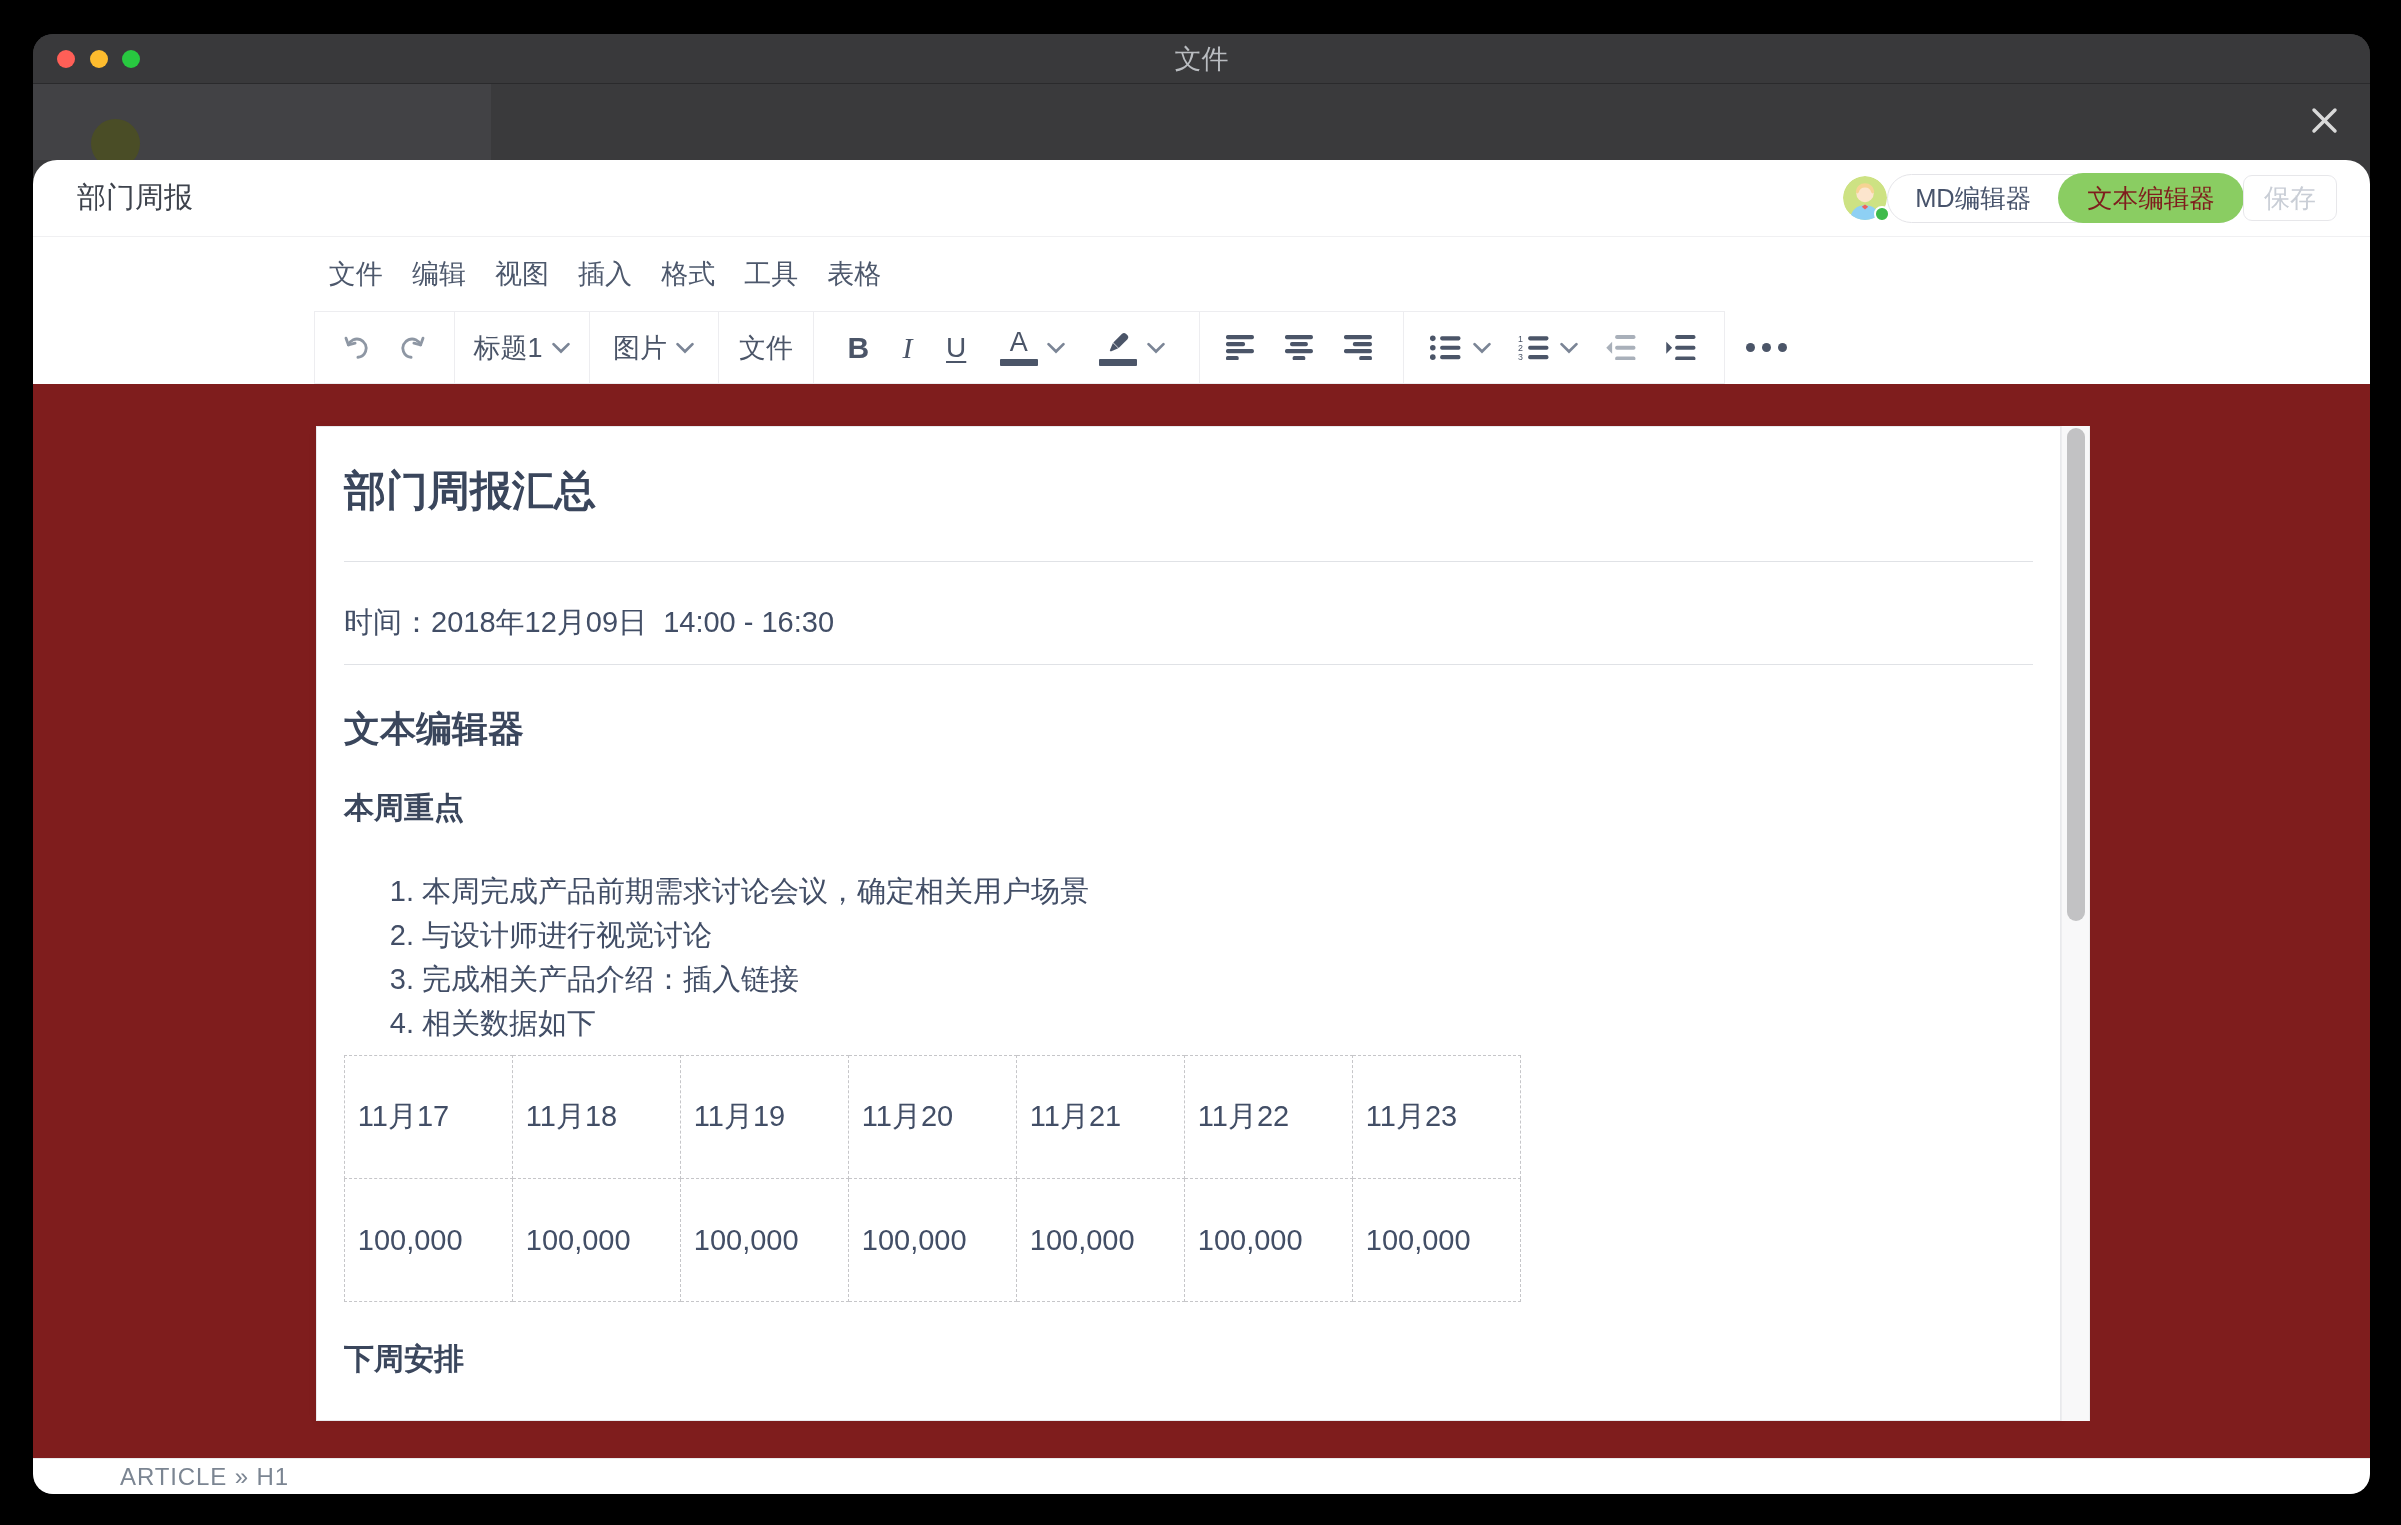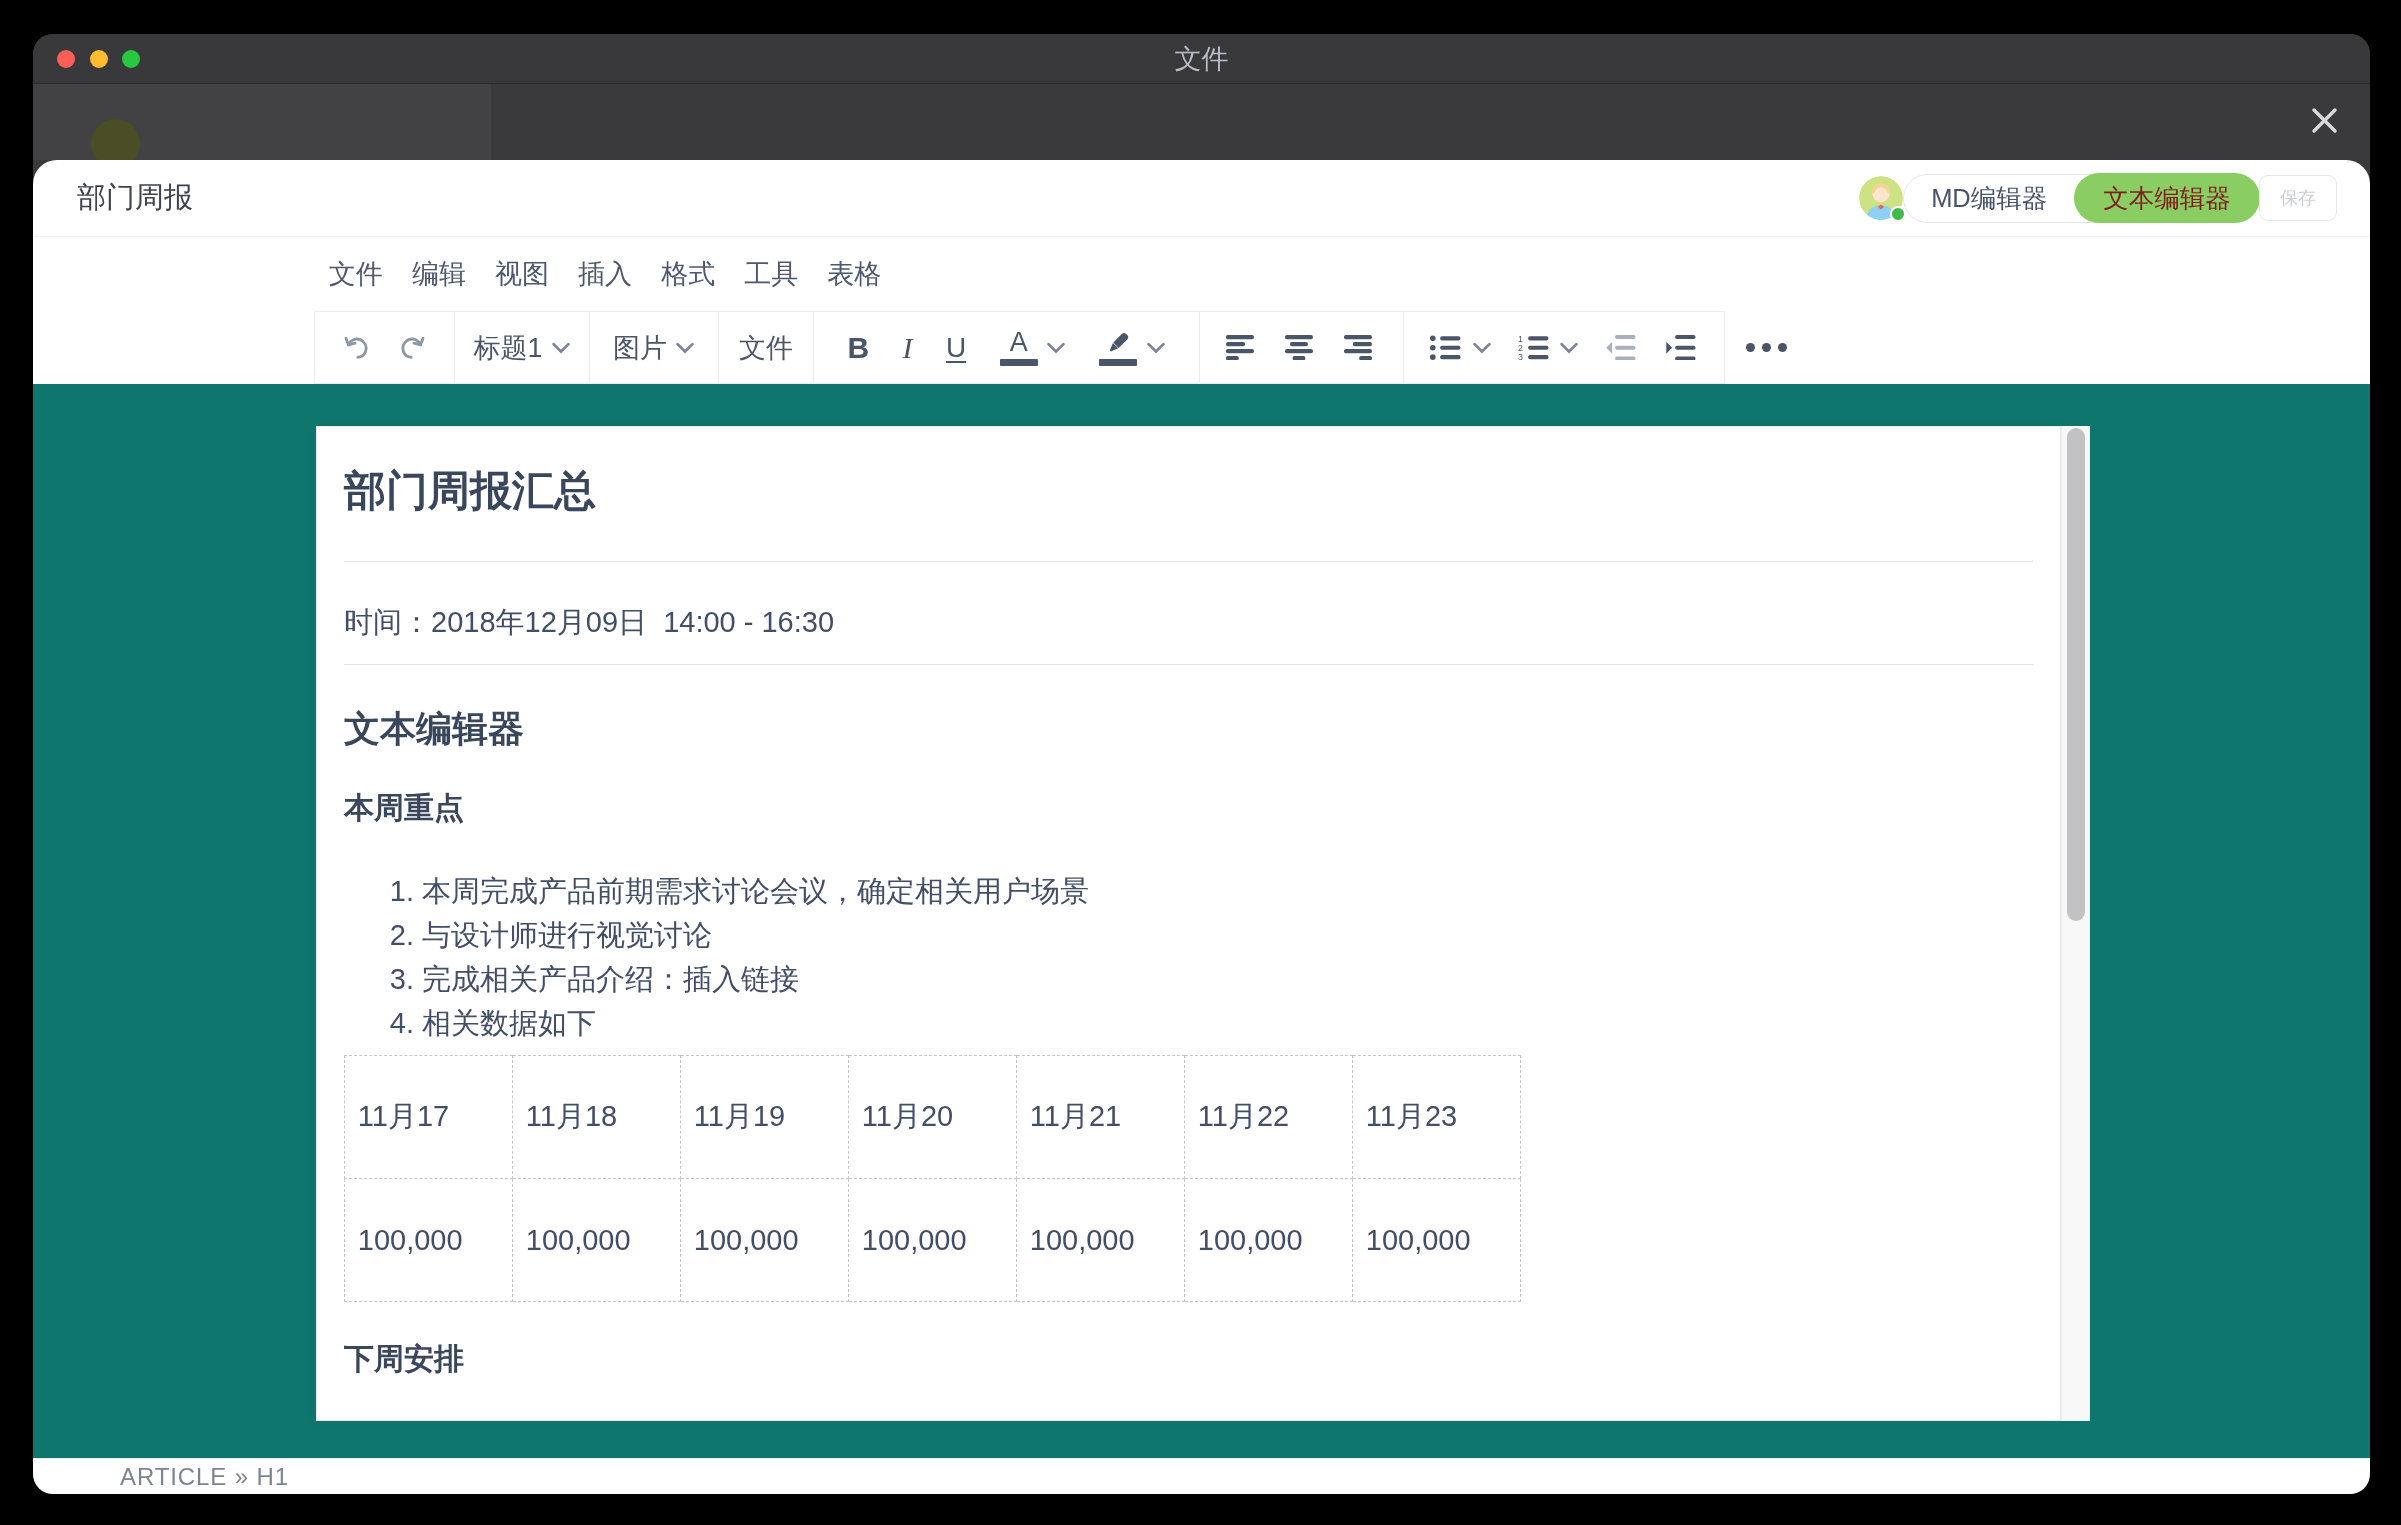--- a/index.html
+++ b/index.html
@@ -50,21 +50,21 @@
   .sheet-title { font-size:29px; color:#3d424c;text-align:right; }
   .header-right { margin-left:auto; display:flex; align-items:center; }
   .avatar { position:relative; width:44px; height:44px; border:none; background:none; padding:0; cursor:pointer; }
   .presence { position:absolute; right:-2.7px; bottom:-1.8px; width:15.5px; height:15.5px; border-radius:50%; background:#3fbb4b; border:2.7px solid #fff; }
   .segmented { display:flex; align-items:stretch; height:49px; border:1.8px solid #e4e4e8; border-radius:25.5px; background:#fff; }
   .seg { display:flex; align-items:center; font-size:25.5px; border:none; background:none; padding:0 27px; cursor:pointer; }
   .seg-md { color:#47536b; }
   .seg-text { background:#8acd62; color:#7f1d1d; border-radius:25.5px; margin:-1.8px -1.8px -1.8px 0; padding:0 29px; }
   .save-btn {
     height:46px; padding:0 20px; border:1.8px solid #e7e7ea; border-radius:9px;
-    background:#fff; color:#c9ced6; font-size:18px; cursor:default;
+    background:#fff; color:#c9ced6; font-size:26px; cursor:default;
   }
 
   
   .menubar { flex:none; height:74px; display:flex; align-items:center; gap:25.5px; padding-left:294px; }
   .menu-item { font-size:27px; color:#4d586c; background:none; border:none; padding:0 1.8px; cursor:pointer; }
 
   
   .toolbar-row { flex:none; height:73px; position:relative; }
   .toolbar-box {
     position:absolute; left:281px; top:0; width:1411px; height:73px;
@@ -84,21 +84,21 @@
   .stack .letter { font-size:27px; line-height:27px; color:#4b5568; }
   .colorbar { width:38px; height:7.3px; background:#4b5568; border-radius:0.9px; }
   .more-btn {
     position:absolute; left:1699px; top:0; width:69px; height:73px;
     display:flex; align-items:center; justify-content:center; gap:7.3px;
     background:none; border:none; cursor:pointer;
   }
   .more-btn i { width:9px; height:9px; border-radius:50%; background:#4b5568; }
 
   
-  .docarea { flex:1; position:relative; background:#0f766e;padding-left:8px; }
+  .docarea { flex:1; position:relative; background:#7f1d1d;padding-left:8px; }
   .paper {
     position:absolute; left:283px; top:42px; width:1745px; height:995px;
     background:#fff; border:0.9px solid #e8e9ec; box-shadow:0 0.9px 9px rgba(0,0,0,0.05);
     padding:40px 27px; overflow:hidden; font-size:29px; color:#47536e; cursor:text;
   }
   .doc-title { margin:0; font-size:42px; line-height:48px; font-weight:700; color:#3a465c; }
   .doc-hr { border:none; border-top:1.8px solid #e0e2e6; margin:0; }
   .hr1 { margin-top:46px; }
   .doc-meta { margin:40px 0 0 0; line-height:40px; white-space:pre-wrap; color:#424e66; }
   .hr2 { margin-top:22px; }

